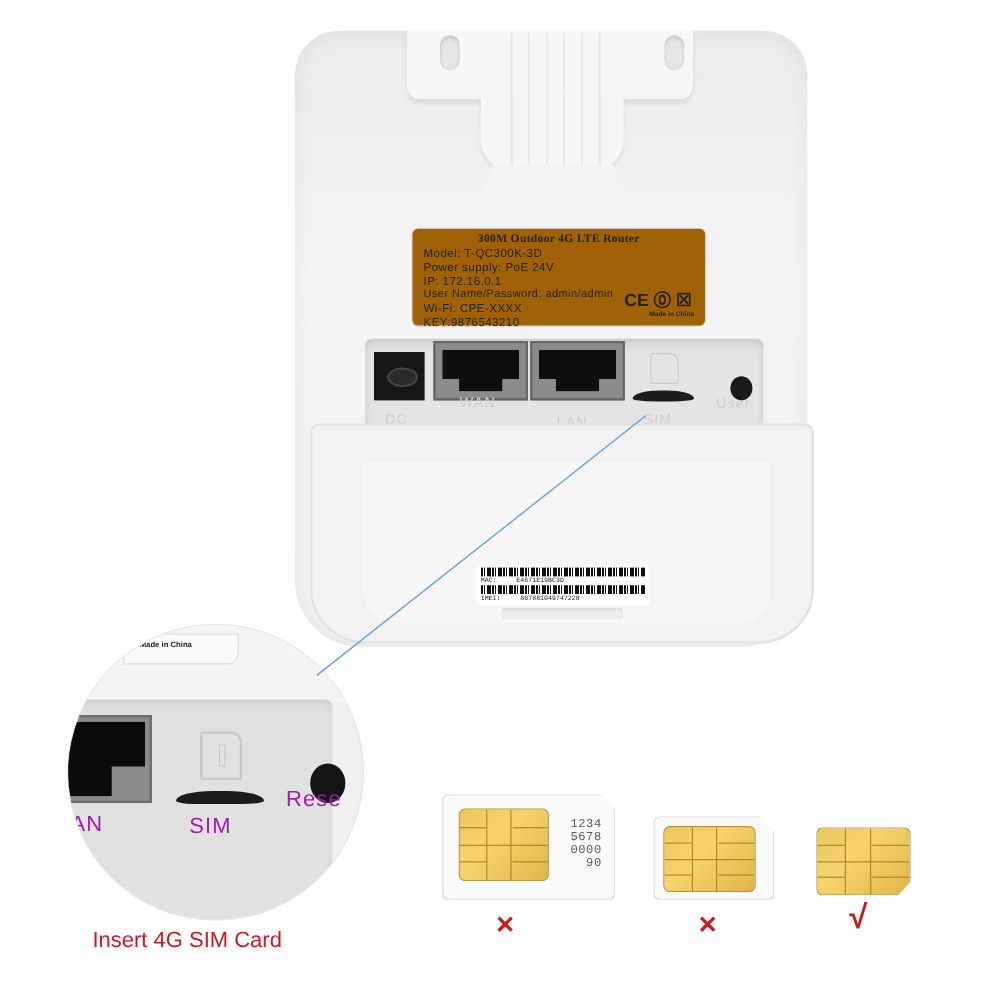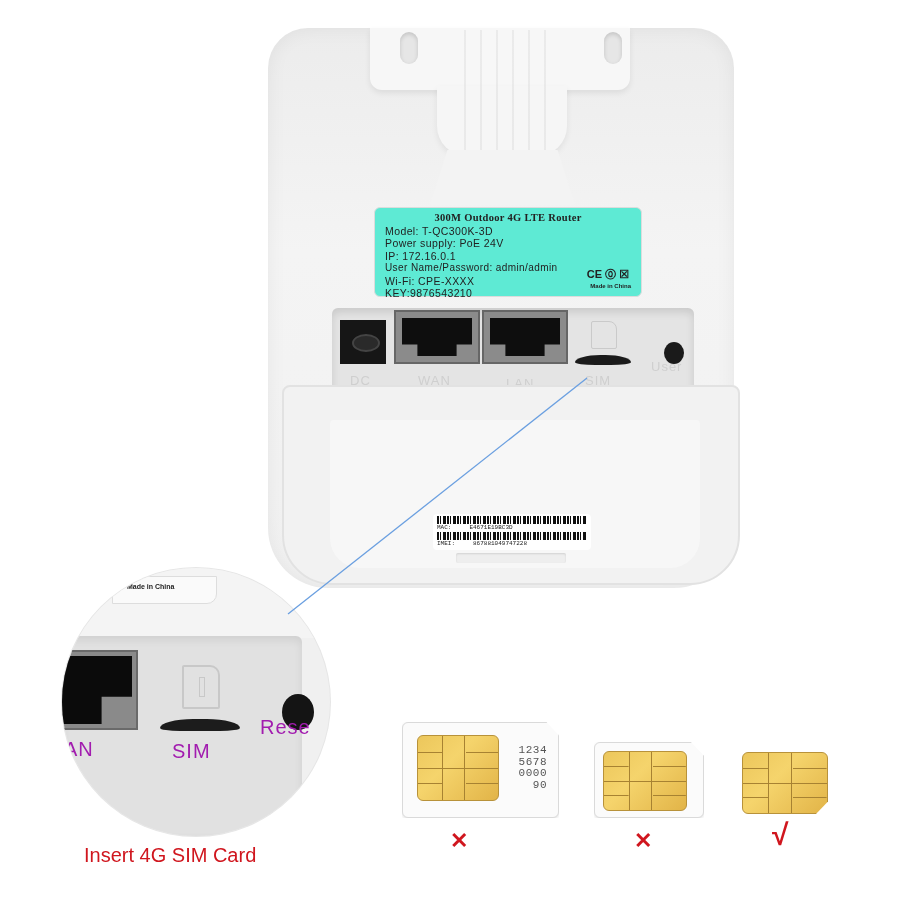--- a/index.html
+++ b/index.html
@@ -14,26 +14,26 @@
                box-shadow:0 3px 6px rgba(0,0,0,0.08); }
   .mount-stem { left:437px; top:86px; width:130px; height:70px; background:#f6f6f6; border-radius:0 0 30px 30px;
                 box-shadow:0 3px 6px rgba(0,0,0,0.07); }
   .mount-ribs { left:450px; top:30px; width:100px; height:120px;
                 background:repeating-linear-gradient(90deg, transparent 0 14px, rgba(0,0,0,0.05) 14px 16px); }
   .mount-foot { left:430px; top:150px; width:145px; height:55px; background:#f3f3f3;
                 clip-path:polygon(12% 0,88% 0,100% 100%,0 100%); }
   .keyhole { width:18px; height:32px; background:#e6e6e6; border-radius:9px; box-shadow:inset 0 2px 4px rgba(0,0,0,0.15); }
 
   
-  .spec-label { left:374px; top:207px; width:268px; height:90px; background:#5eead4; border:1px solid #dcdcdc; border-radius:6px;
+  .spec-label { left:374px; top:207px; width:268px; height:90px; background:#a16207; border:1px solid #dcdcdc; border-radius:6px;
                 padding:4px 10px; box-sizing:border-box; color:#222; font-size:10.5px; line-height:12.5px; }
   .spec-title { font-family:"Liberation Serif", serif; font-weight:bold; font-size:10.5px; text-align:center; letter-spacing:0.3px; }
   .spec-line { font-family:"Liberation Sans", sans-serif; letter-spacing:0.4px; }
   .spec-line.big { font-size:10px; }
-  .cert { position:absolute; right:12px; bottom:16px; font-size:11px; font-weight:bold;margin-left:28px; }
+  .cert { position:absolute; right:12px; bottom:16px; font-size:16px; font-weight:bold;margin-left:28px; }
   .made { position:absolute; right:10px; bottom:4px; font-size:6px; font-weight:bold; }
 
   
   .port-panel { left:332px; top:308px; width:362px; height:112px; background:#e4e4e4; border-radius:6px;
                 box-shadow: inset 0 4px 8px rgba(0,0,0,0.12); }
   .dc-port { left:340px; top:320px; width:46px; height:44px; background:#161616; }
   .dc-hole { left:352px; top:334px; width:24px; height:14px; border-radius:50%; background:#2a2a2a; border:2px solid #444; }
   .rj45 { width:86px; height:54px; background:#8b8b8b; border:2px solid #666; box-sizing:border-box; }
   .rj45-inner { position:absolute; left:6px; top:6px; right:6px; bottom:6px; background:#0e0e0e;
                 clip-path:polygon(0 0,100% 0,100% 70%,78% 70%,78% 100%,22% 100%,22% 70%,0 70%); }
@@ -118,21 +118,21 @@
     <div class="rj45-inner"></div>
   </div>
 <div class="abs rj45" style="left:482px;top:310px;">
     <div class="rj45-inner"></div>
   </div>
 <div class="abs sim-icon"></div>
 <div class="abs sim-slot"></div>
 <div class="abs reset-btn"></div>
 
 <div class="abs port-text" style="left:350px;top:373px;">DC</div>
-<div class="abs port-text" style="left:418px;top:373px;text-align:center;">WAN</div>
+<div class="abs port-text" style="left:418px;top:358px;text-align:center;">WAN</div>
 <div class="abs port-text" style="left:506px;top:376px;">LAN</div>
 <div class="abs port-text" style="left:585px;top:373px;">SIM</div>
 <div class="abs port-text" style="left:651px;top:359px;">User</div>
 
 <div class="abs flap"></div>
 <div class="abs flap-inner"></div>
 <div class="abs barcode">
   <div class="bars"></div>
   <div class="bc-line">
       <span>MAC:</span>

